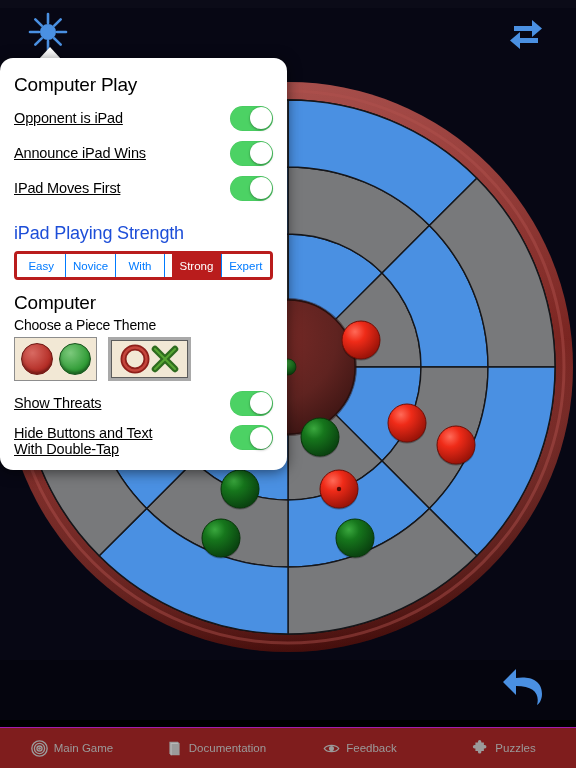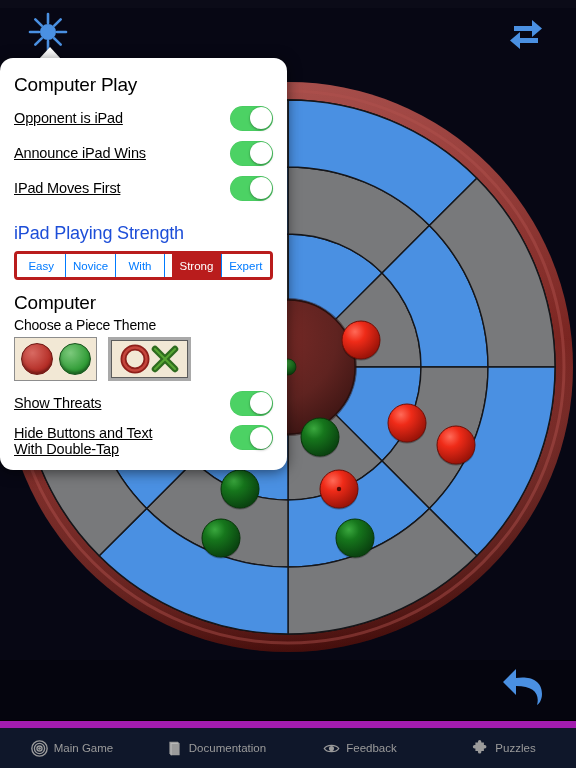--- a/index.html
+++ b/index.html
@@ -91,21 +91,21 @@
   .theme.sel{border:3px solid #a9a9a9;box-shadow:0 0 0 1px #5c5c5c inset;}
   .disc{width:30px;height:30px;border-radius:50%;}
   .disc.red{background:radial-gradient(circle at 35% 30%,#d86a62,#b42d26 65%,#8e1f1a);
             box-shadow:inset 0 -2px 3px rgba(0,0,0,.35);border:1px solid #6d1713;}
   .disc.green{background:radial-gradient(circle at 35% 30%,#7cc97c,#2f9b35 65%,#1d6b23);
               box-shadow:inset 0 -2px 3px rgba(0,0,0,.35);border:1px solid #17531c;}
 
   
   #tabbar{
     position:absolute;left:0;bottom:0;width:576px;height:40px;
-    background:#0f172a;border-top:7px solid #a21caf;
+    background:#7f1d1d;border-top:1px solid #a21caf;
     display:flex;align-items:center;
   }
   #tabbar-top-black{position:absolute;left:0;bottom:40px;width:576px;height:8px;background:#000;}
   .tab{
     flex:1;display:flex;align-items:center;justify-content:center;gap:6px;
     color:#9b9b9b;font-size:11.5px;cursor:pointer;
   }
   .tab .ti{width:17px;height:17px;flex:0 0 auto;display:block;}
 </style>
 </head>

